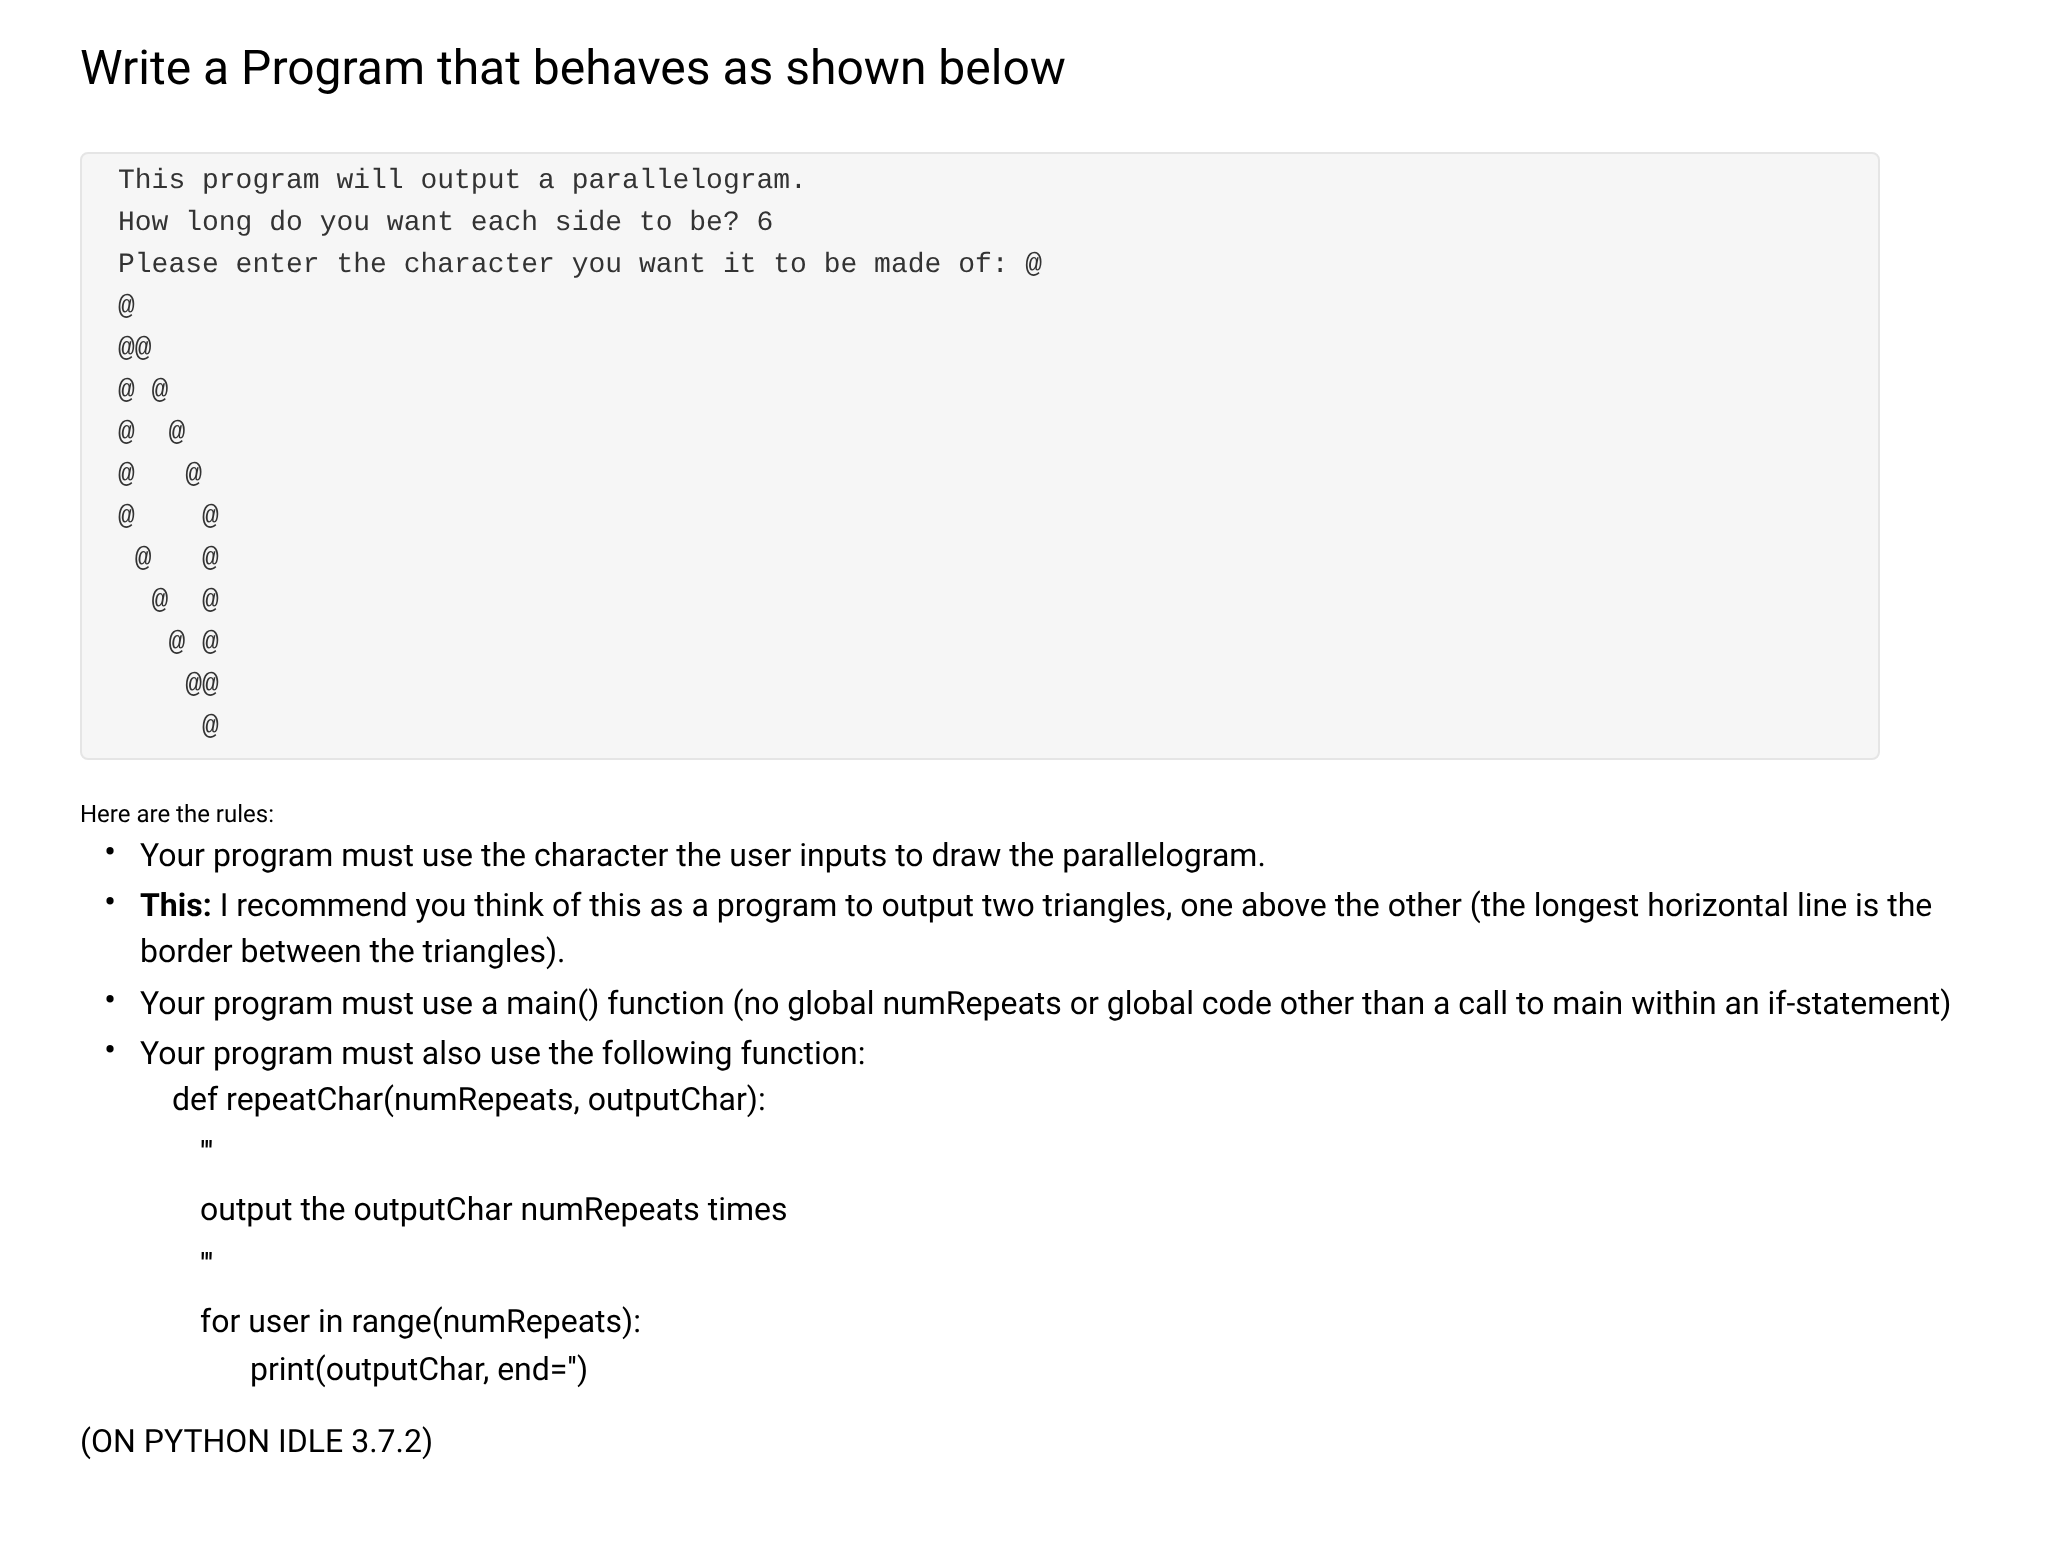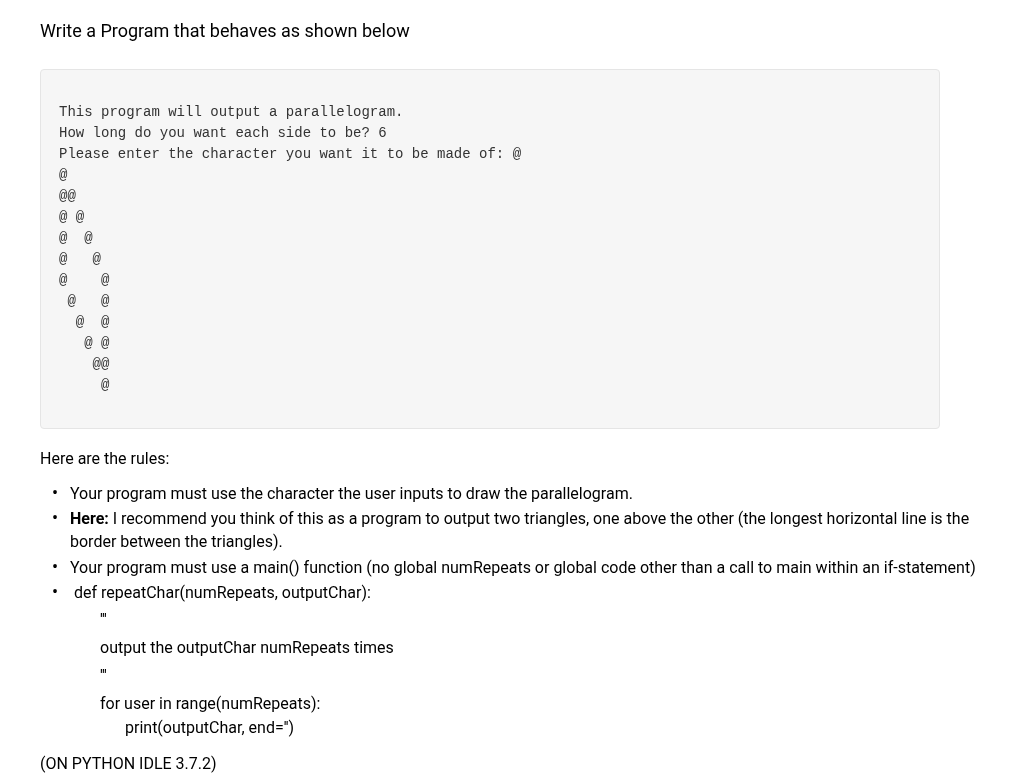--- a/index.html
+++ b/index.html
@@ -8,60 +8,60 @@
       box-sizing: border-box;
     }
     body {
       font-family: -apple-system, BlinkMacSystemFont, "Segoe UI", Roboto, Helvetica, Arial, sans-serif;
       color: #000;
       padding: 20px 40px;
       font-size: 16px;
       background: #fff;
     }
     .title {
-      font-size: 18px;
+      font-size: 24px;
       font-weight: 400;
       margin-bottom: 28px;
     }
     .code-block {
       background: #f6f6f6;
       border: 1px solid #e5e5e5;
       border-radius: 4px;
-      padding: 32px 18px;
+      padding: 4px 18px;
       margin-bottom: 20px;
       font-family: "Courier New", Courier, monospace;
       font-size: 14px;
       line-height: 1.5;
       white-space: pre;
       color: #333;
       overflow-x: auto;
       max-width: 900px;
     }
     .rules-heading {
-      font-size: 16px;
-      margin-bottom: 14px;
+      font-size: 12px;
+      margin-bottom: 2px;
     }
     ul.rules {
       list-style: none;
       padding-left: 30px;
     }
     ul.rules > li {
       position: relative;
       margin-bottom: 2px;
       line-height: 1.45;
     }
     ul.rules > li::before {
       content: "•";
       position: absolute;
       left: -18px;
       font-size: 18px;
       line-height: 1.2;
     }
     .func-def {
-      margin-left: 4px;
+      margin-left: 16px;
     }
     .func-body {
       padding-left: 30px;
       line-height: 1.5;
     }
     .docstring {
       margin: 4px 0;
     }
     .inner-code {
       margin-top: 4px;
@@ -96,24 +96,25 @@
   @  @
    @ @
     @@
      @</div>
 
 <div class="rules-heading">Here are the rules:</div>
 
 <ul class="rules">
   <li>Your program must use the character the user inputs to draw the parallelogram.</li>
   <li>
-    <span class="bold">Here:</span><span> I recommend you think of this as a program to output two triangles, one above the other (the longest horizontal line is the border between the triangles).</span>
+    <span class="bold">This:</span><span> I recommend you think of this as a program to output two triangles, one above the other (the longest horizontal line is the border between the triangles).</span>
   </li>
   <li>Your program must use a main() function (no global numRepeats or global code other than a call to main within an if-statement)</li>
   <li>
+    <span>Your program must also use the following function:</span>
     <div class="func-def">def repeatChar(numRepeats, outputChar):</div>
     <div class="func-body">
       <div class="docstring">'''</div>
       <div class="docstring">output the outputChar numRepeats times</div>
       <div class="docstring">'''</div>
       <div class="inner-code">
         <span>for user in range(numRepeats):</span>
         <span class="indent">print(outputChar, end='')</span>
       </div>
     </div>

